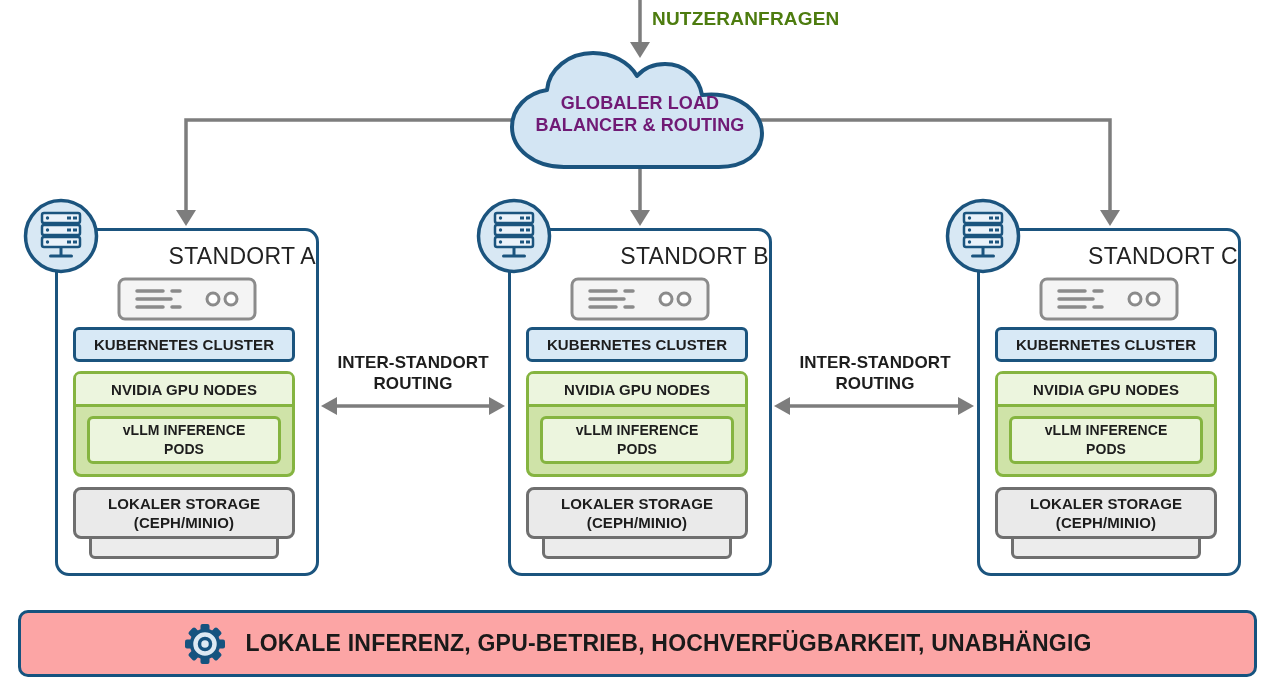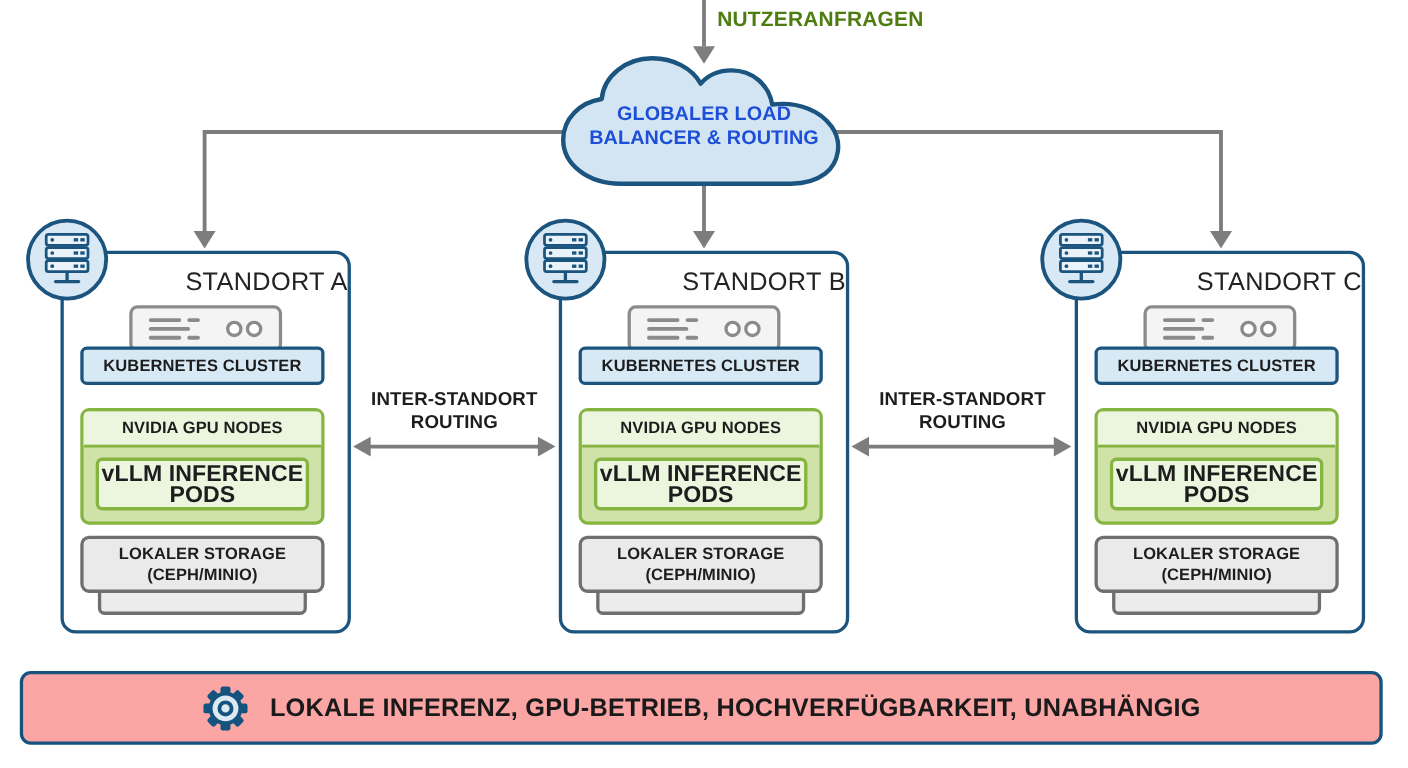--- a/index.html
+++ b/index.html
@@ -11,52 +11,52 @@
   .abs{position:absolute;}
   svg{display:block;}
   #connectors{position:absolute;left:0;top:0;z-index:0;}
 
   .top-label{
     left:652px;top:6px;height:26px;line-height:26px;
     font-size:19px;font-weight:bold;color:#4d7c0f;letter-spacing:.2px;z-index:2;
   }
   .cloud-text{
     left:520px;top:92px;width:240px;text-align:center;z-index:2;
-    font-size:18px;font-weight:bold;color:#1d4ed8;line-height:22px;letter-spacing:.1px;
+    font-size:18px;font-weight:bold;color:#701a75;line-height:22px;letter-spacing:.1px;
   }
 
   .site-card{
     position:absolute;top:228px;width:264px;height:348px;box-sizing:border-box;
     background:#ffffff;border:3.5px solid #1b547e;border-radius:14px;z-index:1;
   }
   .site-card .badge{position:absolute;left:-35px;top:-33px;width:76px;height:76px;}
   .site-title{
     position:absolute;top:12px;left:0;right:0;text-align:right;
     font-size:23px;font-weight:normal;color:#222;letter-spacing:.3px;
   }
   .chassis{position:absolute;top:46px;left:50%;transform:translateX(-50%);}
   .inner-box{
     position:absolute;left:15px;width:222px;box-sizing:border-box;
     display:flex;align-items:center;justify-content:center;text-align:center;
     font-weight:bold;color:#1d1d1d;font-size:15px;letter-spacing:.1px;
   }
-  .kube-box{top:84px;height:35px;background:#d8e9f6;border:3px solid #1b547e;border-radius:6px;}
+  .kube-box{top:96px;height:35px;background:#d8e9f6;border:3px solid #1b547e;border-radius:6px;}
   .gpu-box{
     top:140px;height:106px;background:#cfe3a8;border:3.5px solid #85b440;border-radius:8px;
     display:block;padding:0;
   }
   .gpu-header{
     height:30px;background:#ecf5de;border-bottom:3px solid #85b440;
     border-radius:4px 4px 0 0;display:flex;align-items:center;justify-content:center;
     font-weight:bold;font-size:15px;color:#1d1d1d;
   }
   .vllm-box{
     margin:9px 11px 0 11px;height:48px;background:#ecf5de;border:3px solid #85b440;
     border-radius:6px;display:flex;flex-direction:column;align-items:center;justify-content:center;
-    font-weight:bold;font-size:21px;color:#1d1d1d;line-height:19px;box-sizing:border-box;
+    font-weight:bold;font-size:14px;color:#1d1d1d;line-height:19px;box-sizing:border-box;
   }
   .storage-box{
     top:256px;height:52px;background:#eaeaea;border:3px solid #6f6f6f;border-radius:8px;
     flex-direction:column;line-height:19px;z-index:2;
   }
   .storage-stack{
     position:absolute;left:31px;top:300px;width:190px;height:28px;box-sizing:border-box;
     background:#ececec;border:3px solid #6f6f6f;border-radius:6px;z-index:1;
   }
   .routing-label{

